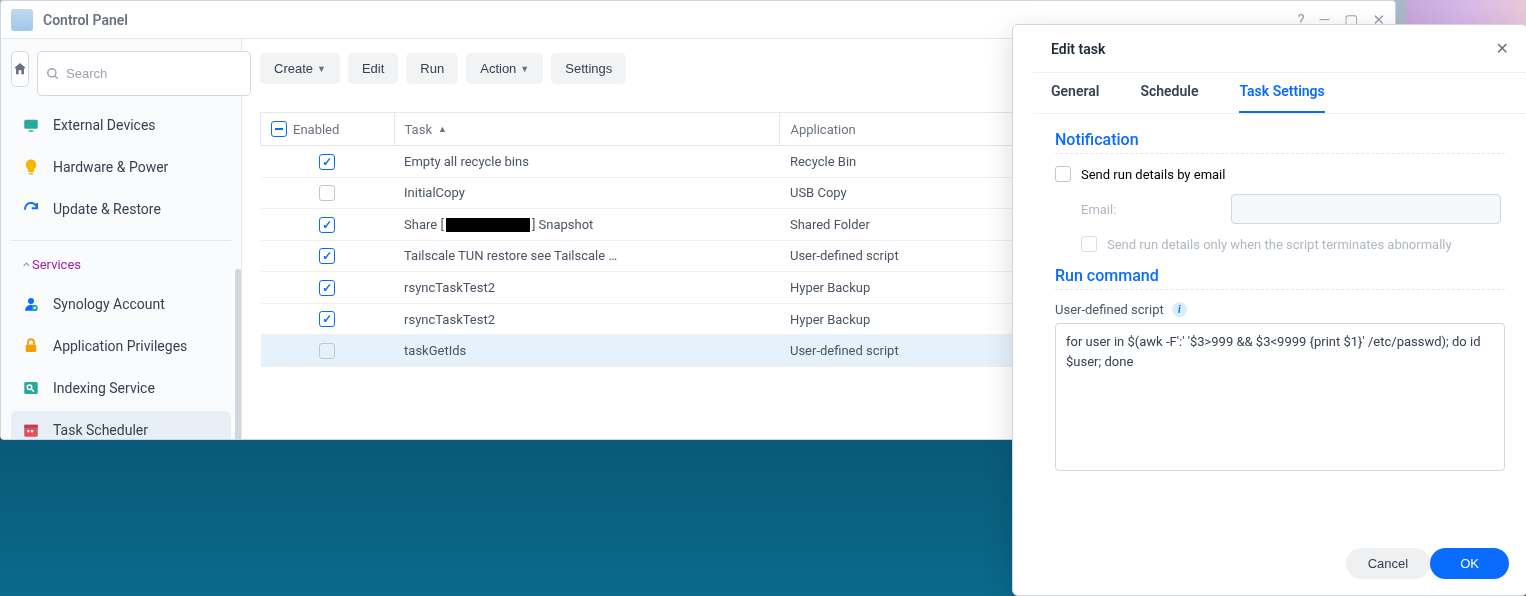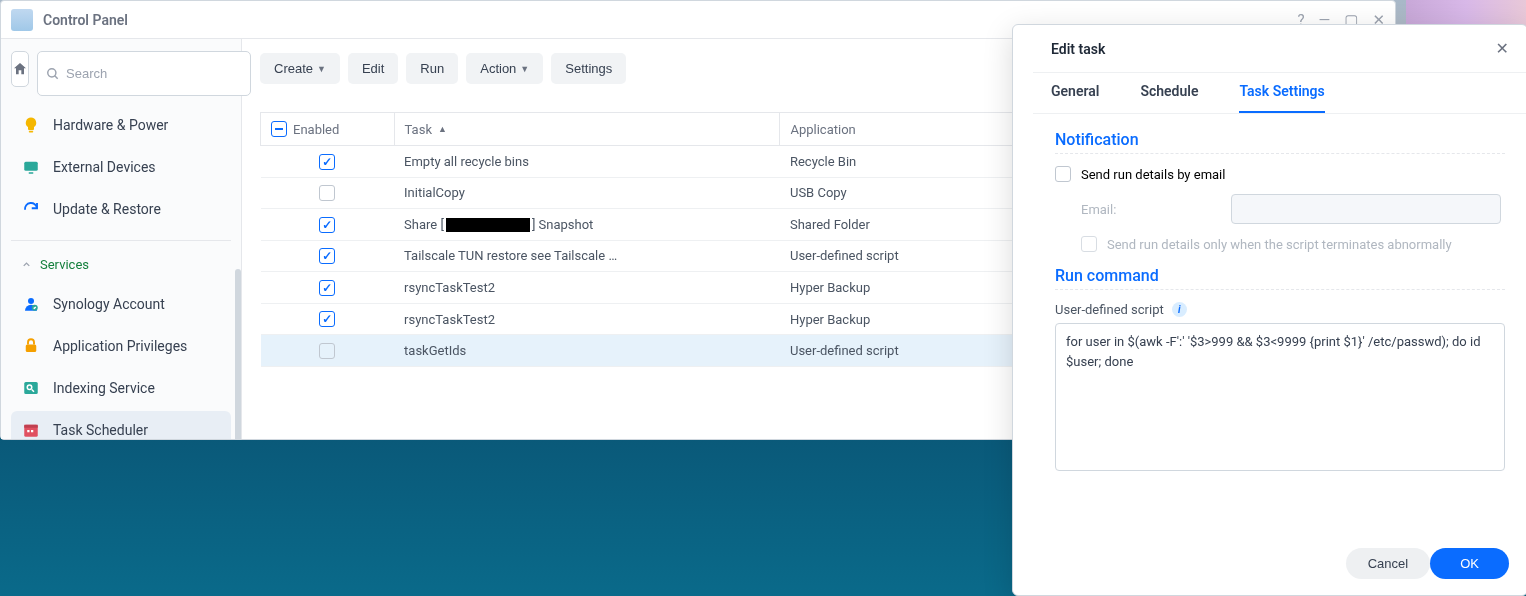--- a/index.html
+++ b/index.html
@@ -90,22 +90,22 @@
   color: #374151;
   cursor: pointer;
   gap: 12px;
   font-size: 14px;
 }
 .nav-item.active { background: #e8eef5; }
 .nav-icon { width: 20px; height: 20px; display: flex; align-items: center; justify-content: center; }
 .section-header {
   display: flex; align-items: center;
   padding: 9px 10px;
-  color: #15803d;
-  gap: 8px;
+  color: #a21caf;
+  gap: 0;
   font-size: 13px;
   cursor: pointer;
   border-top: 1px solid #e5e7eb;
   margin-top: 8px;
   padding-top: 16px;
 }
 .scroll-indicator {
   position: absolute;
   right: 0;
   top: 230px;
@@ -321,35 +321,35 @@
           <svg class="search-icon-svg" width="14" height="14" viewBox="0 0 24 24" fill="none" stroke="#9ca3af" stroke-width="2.5">
               <circle cx="10" cy="10" r="7"></circle>
               <line x1="20" y1="20" x2="15" y2="15"></line>
             </svg>
           <input placeholder="Search" style="">
         </div>
       </div>
 
       <div class="nav-item">
         <span class="nav-icon">
+            <svg width="18" height="18" viewBox="0 0 24 24" fill="#2aa89a">
+              <rect x="3" y="5" width="18" height="12" rx="2"></rect>
+              <rect x="9" y="19" width="6" height="2"></rect>
+            </svg>
+          </span>
+        <span>External Devices</span>
+      </div>
+      <div class="nav-item">
+        <span class="nav-icon">
             <svg width="18" height="18" viewBox="0 0 24 24" fill="#f5b700">
               <path d="M12 2a7 7 0 0 0-4 12.7V17a2 2 0 0 0 2 2h4a2 2 0 0 0 2-2v-2.3A7 7 0 0 0 12 2z"></path>
               <rect x="9" y="20" width="6" height="2" rx="1"></rect>
             </svg>
           </span>
         <span>Hardware &amp; Power</span>
-      </div>
-      <div class="nav-item">
-        <span class="nav-icon">
-            <svg width="18" height="18" viewBox="0 0 24 24" fill="#2aa89a">
-              <rect x="3" y="5" width="18" height="12" rx="2"></rect>
-              <rect x="9" y="19" width="6" height="2"></rect>
-            </svg>
-          </span>
-        <span>External Devices</span>
       </div>
       <div class="nav-item">
         <span class="nav-icon">
             <svg width="18" height="18" viewBox="0 0 24 24" fill="none" stroke="#0a6cff" stroke-width="2.5">
               <path d="M20 11A8 8 0 1 0 4 13"></path>
               <polyline points="20 4 20 11 13 11"></polyline>
             </svg>
           </span>
         <span>Update &amp; Restore</span>
       </div>

